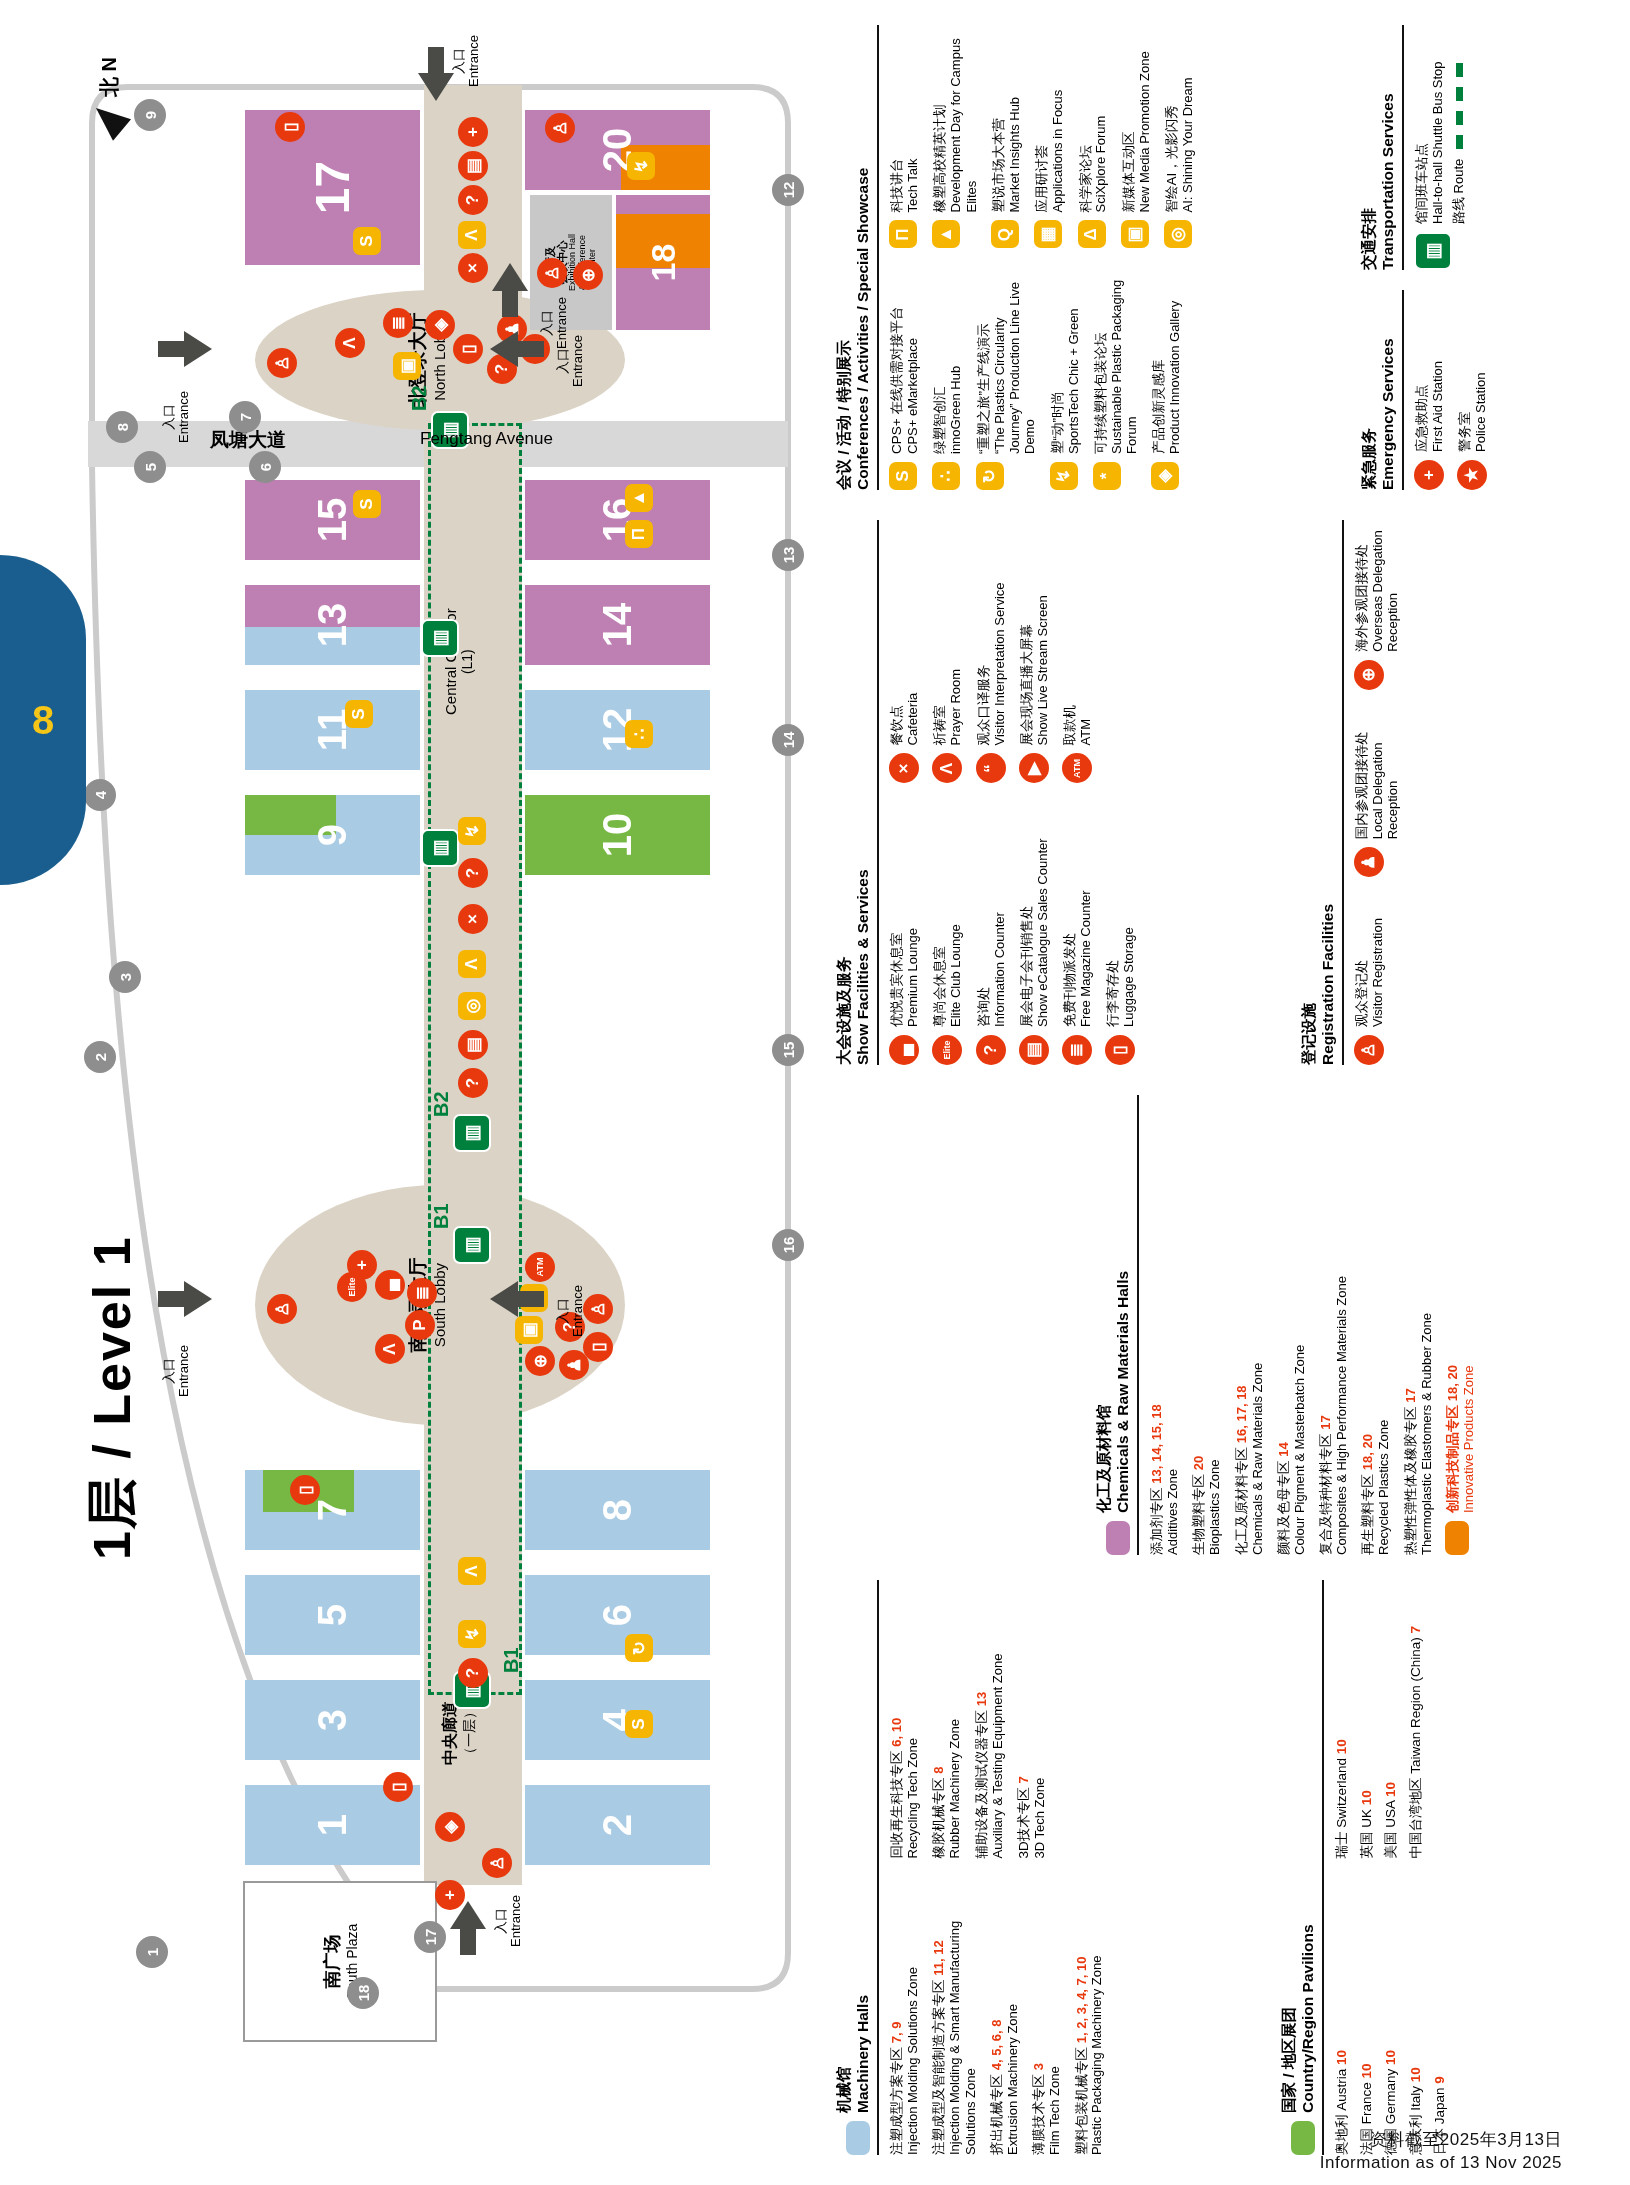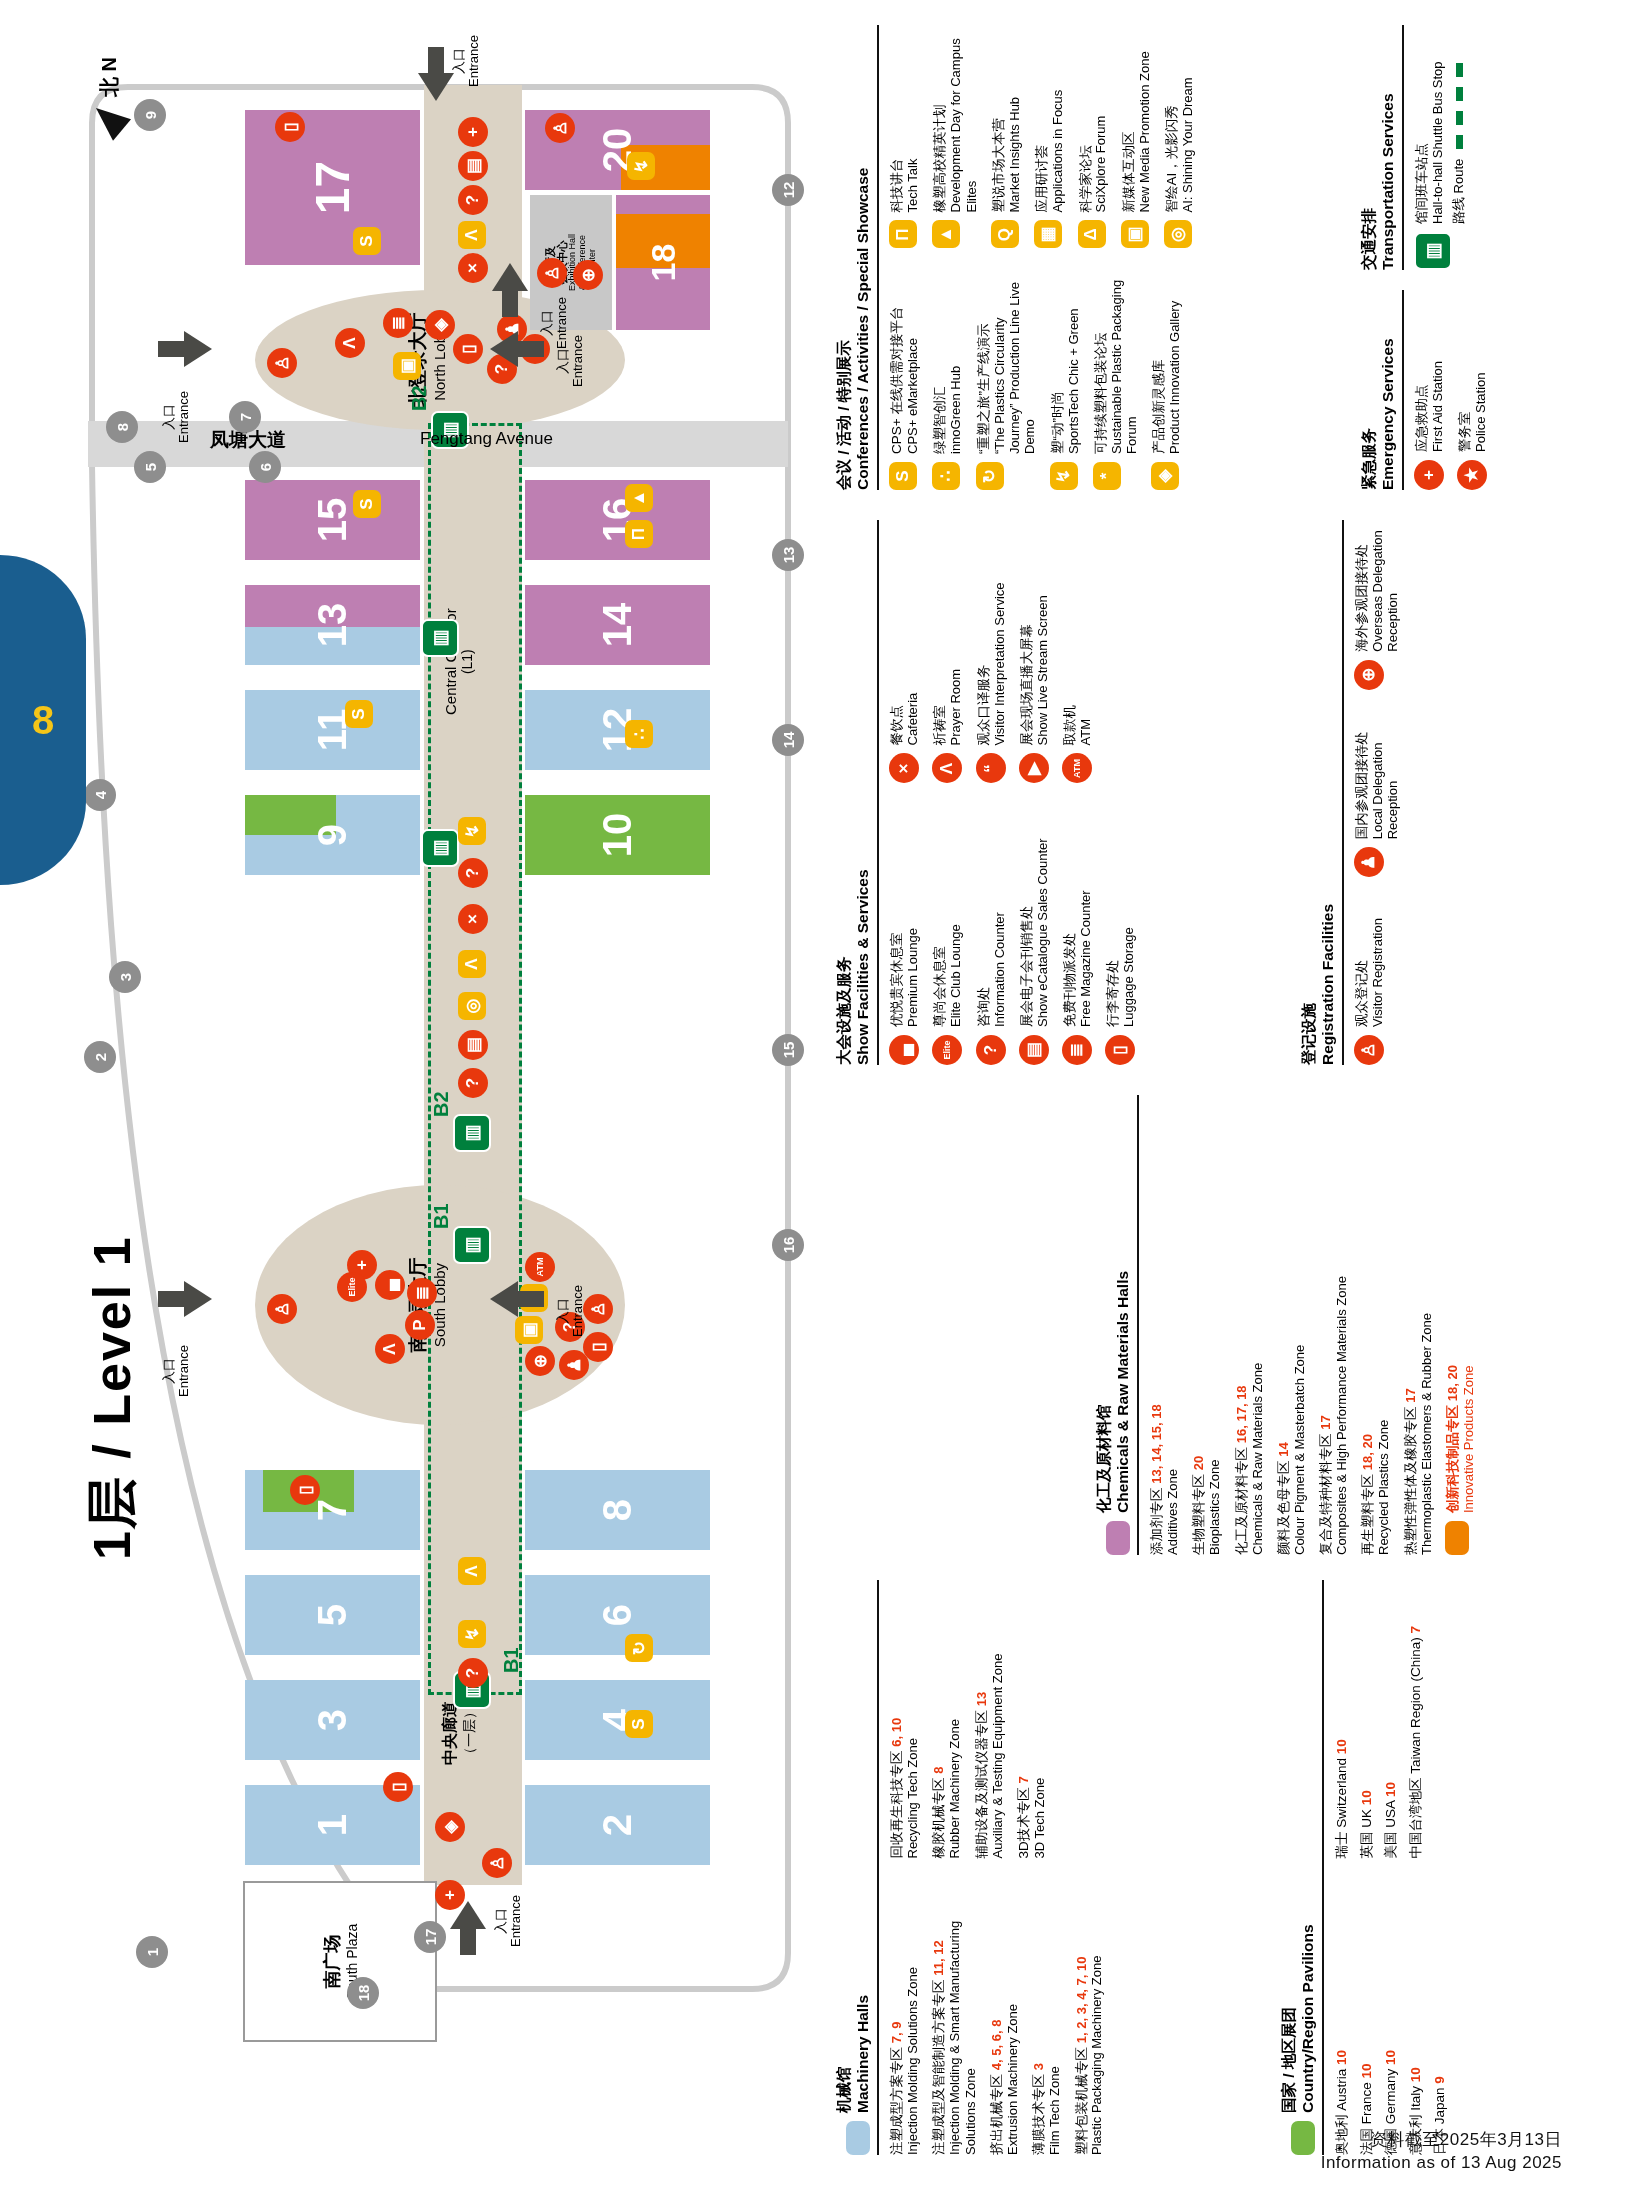--- a/index.html
+++ b/index.html
@@ -672,14 +672,14 @@
       </div>
     </div>
   </div>
 </div>
 
 <div id="ptab">
     <span>8</span>
   </div>
 <div id="pdate">
   <div>资料截至2025年3月13日</div>
-  <div>Information as of 13 Aug 2025</div>
+  <div>Information as of 13 Nov 2025</div>
 </div>
 
 </body></html>

